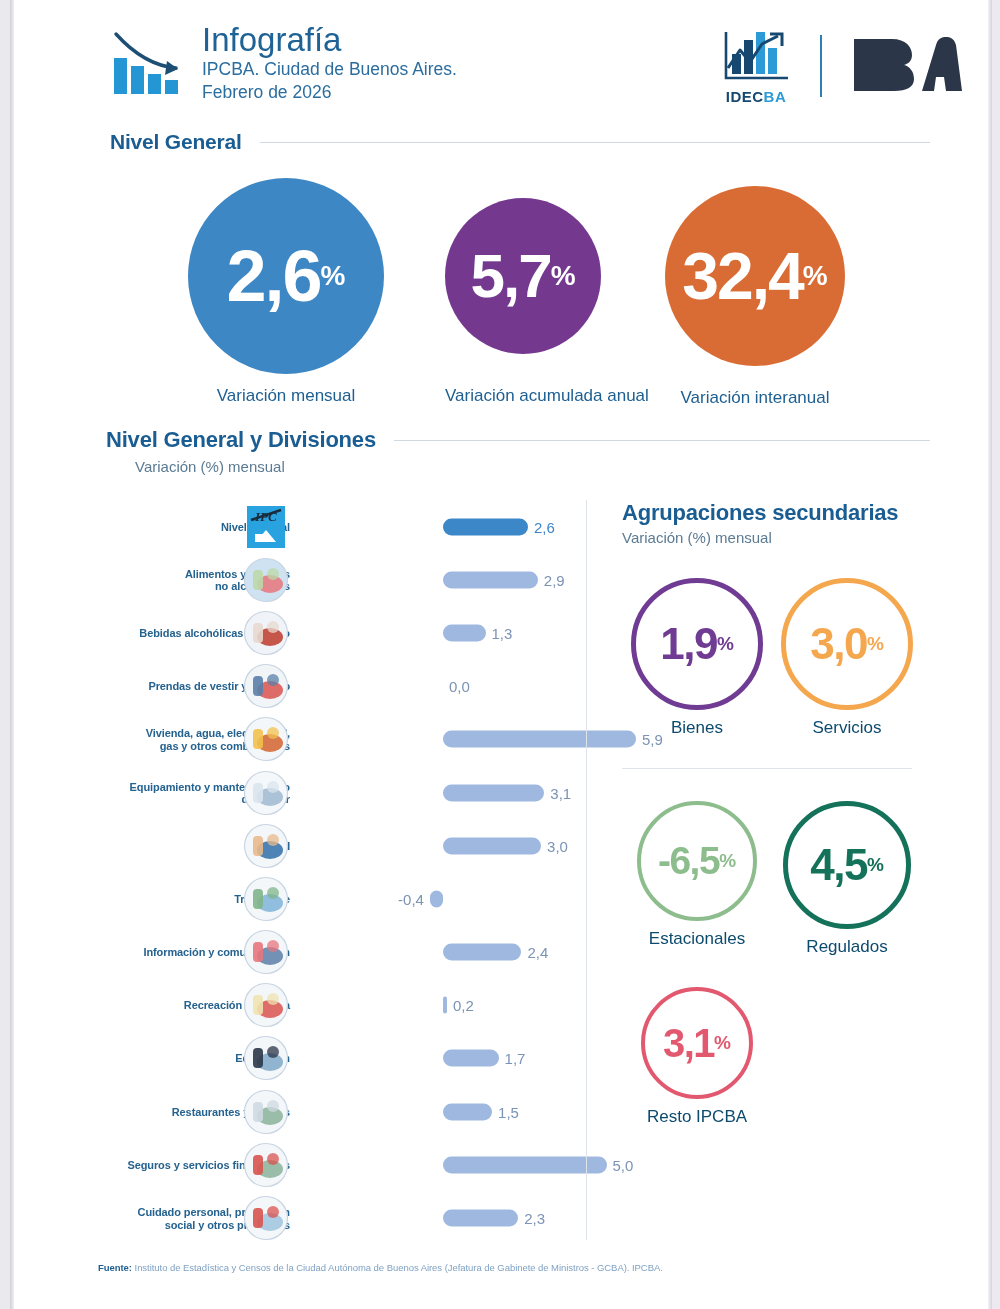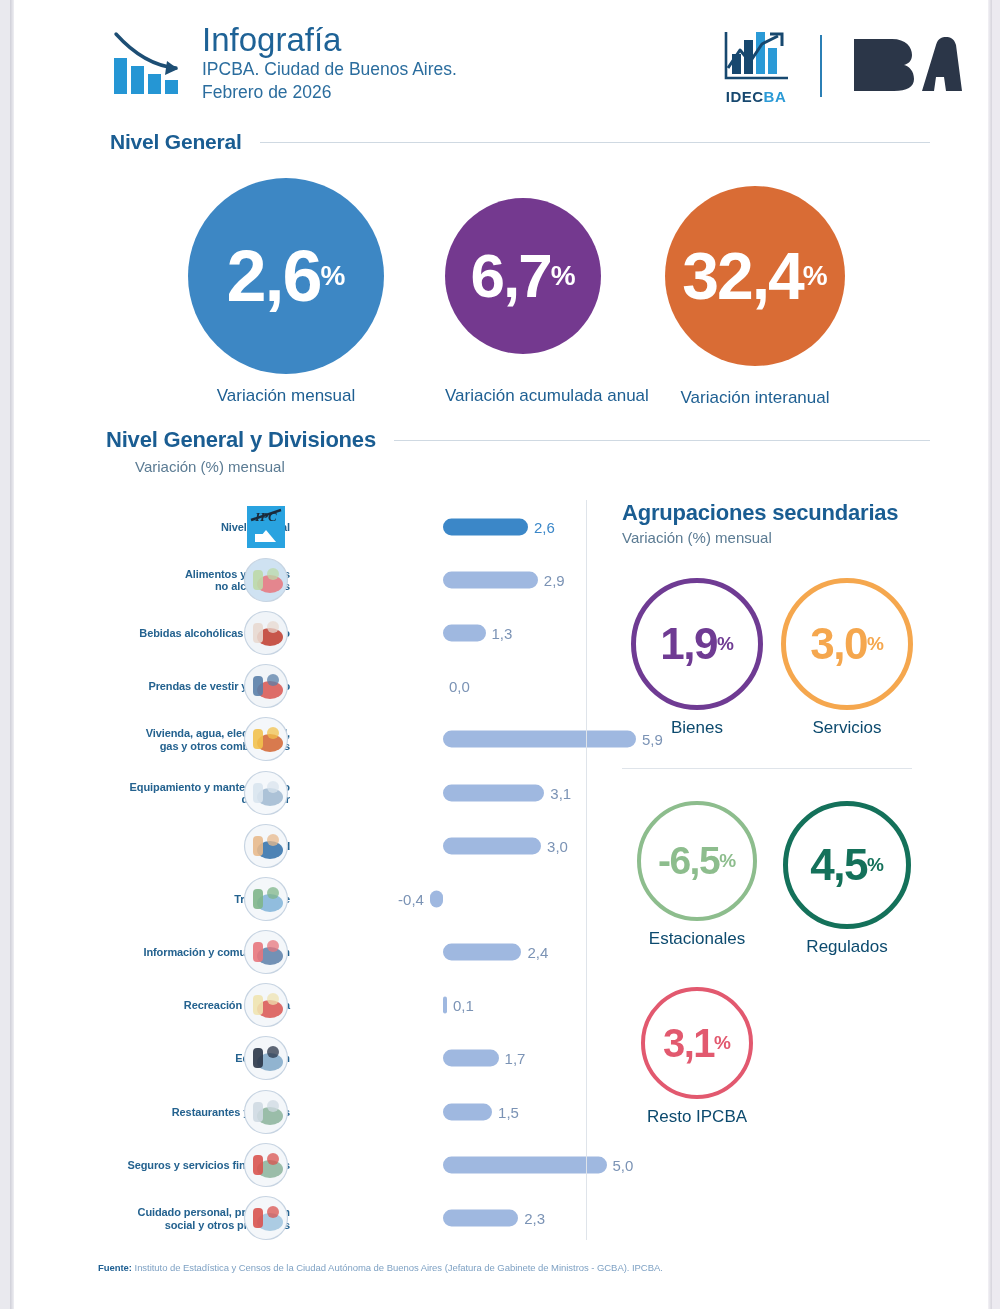--- a/index.html
+++ b/index.html
@@ -172,21 +172,21 @@
     <div class="kpi" style="left:78px; top:0;">
       <div class="kpi-circle" style="width:196px;height:196px;background:#3d87c4;">
         <span class="kpi-val">2,6</span>
           <span class="kpi-pct">%</span>
       </div>
       <div class="kpi-label">Variación mensual</div>
     </div>
 
     <div class="kpi" style="left:335px; top:20px;">
       <div class="kpi-circle" style="width:156px;height:156px;background:#74398f;">
-        <span class="kpi-val small">6,7</span>
+        <span class="kpi-val small">5,7</span>
           <span class="kpi-pct">%</span>
       </div>
       <div class="kpi-label" style="margin-top:32px;">Variación acumulada anual</div>
     </div>
 
     <div class="kpi" style="left:555px; top:8px;">
       <div class="kpi-circle" style="width:180px;height:180px;background:#d96c35;">
         <span class="kpi-val" style="font-size:66px;">32,4</span>
           <span class="kpi-pct">%</span>
       </div>
@@ -321,21 +321,21 @@
       <div class="bar-row">
         <div class="bar-label"><span>Recreación y cultura</span></div>
         <div class="bar-icon"><svg viewBox="0 0 46 46" width="46" height="46">
             <circle cx="23" cy="23" r="21.5" fill="#f4f7fa" stroke="#c7d4e2" stroke-width="1.2"></circle>
             <ellipse cx="27" cy="27" rx="13" ry="9" fill="#d9534f" opacity="0.85"></ellipse>
             <rect x="10" y="13" width="10" height="20" rx="4" fill="#efe3b0" opacity="0.9"></rect>
             <circle cx="30" cy="17" r="6" fill="#efe3b0" opacity="0.75"></circle>
           </svg></div>
         <div class="bar-track">
           <div class="bar" style="width: 4px; left: 145px; border-radius: 3px;"></div>
-          <div class="bar-value" style="left: 155px;">0,1</div>
+          <div class="bar-value" style="left: 155px;">0,2</div>
         </div>
       </div>
       <div class="bar-row">
         <div class="bar-label"><span>Educación</span></div>
         <div class="bar-icon"><svg viewBox="0 0 46 46" width="46" height="46">
             <circle cx="23" cy="23" r="21.5" fill="#f4f7fa" stroke="#c7d4e2" stroke-width="1.2"></circle>
             <ellipse cx="27" cy="27" rx="13" ry="9" fill="#7fa8c8" opacity="0.85"></ellipse>
             <rect x="10" y="13" width="10" height="20" rx="4" fill="#2b3648" opacity="0.9"></rect>
             <circle cx="30" cy="17" r="6" fill="#2b3648" opacity="0.75"></circle>
           </svg></div>

